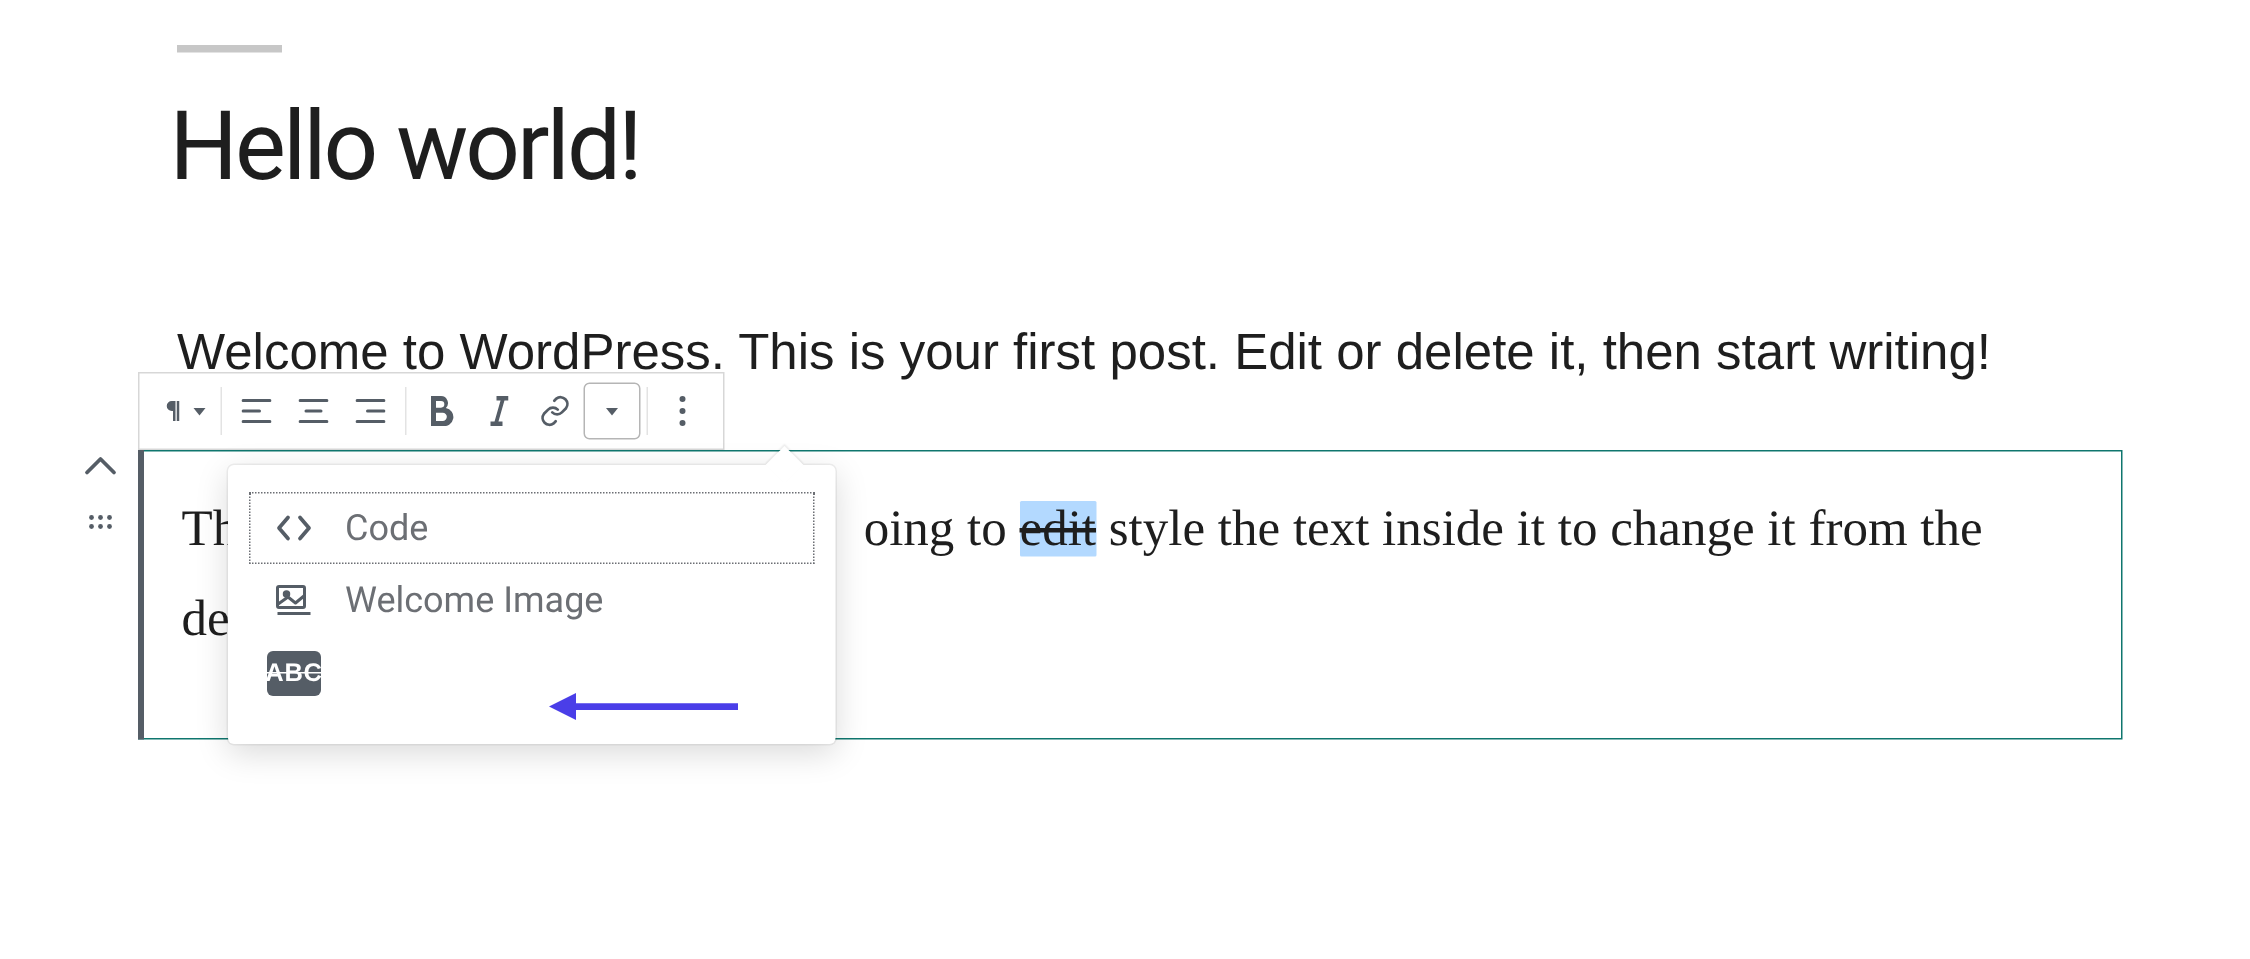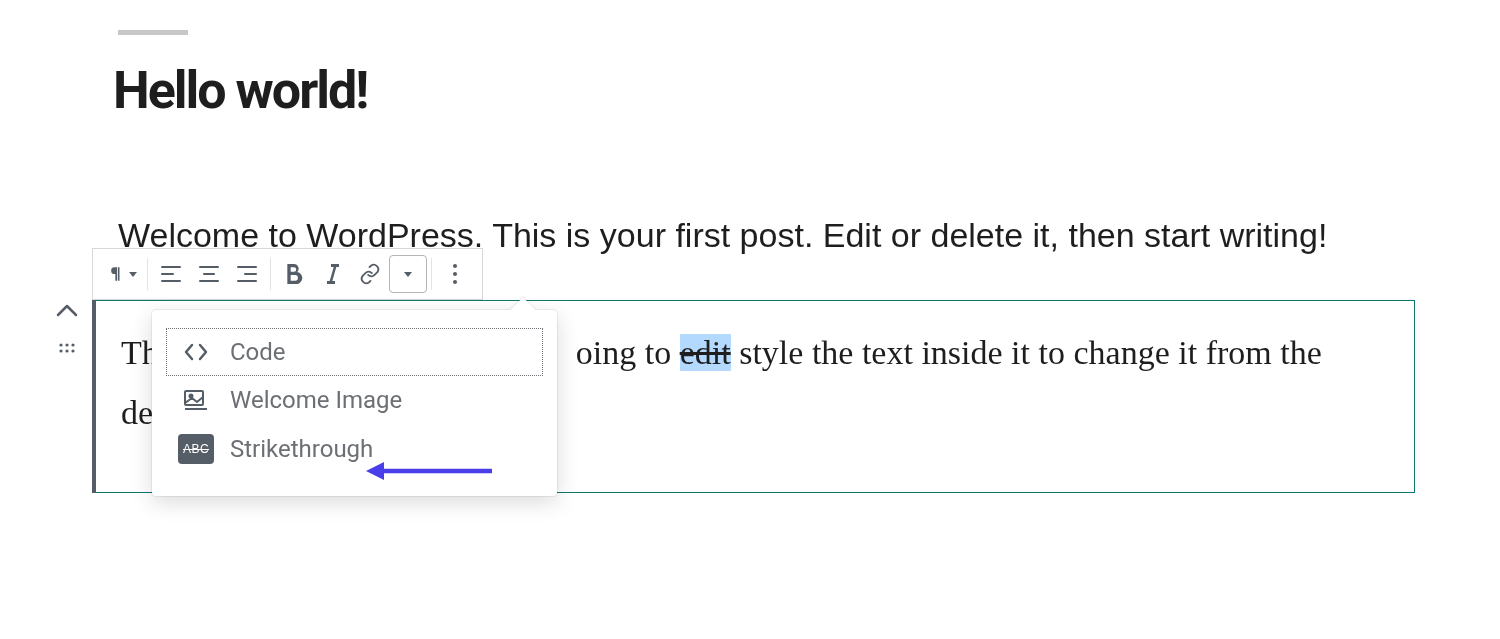--- a/index.html
+++ b/index.html
@@ -22,22 +22,22 @@
     width: 70px;
     height: 5px;
     background: #1e1e1e;
     opacity: 0.25;
   }
 
   .post-title {
     position: absolute;
     left: 113px;
     top: 60px;
-    font-size: 52px;
-    font-weight: 700;
+    font-size: 64px;
+    font-weight: 400;
     letter-spacing: -2px;
     color: #1e1e1e;
   }
 
   .intro-para {
     position: absolute;
     left: 118px;
     top: 216px;
     font-family: Liberation Sans, sans-serif;
     font-size: 34px;
@@ -169,22 +169,22 @@
   }
   .mi-badge {
     width: 36px;
     height: 30px;
     background: #555d66;
     color: #ffffff;
     border-radius: 4px;
     display: flex;
     align-items: center;
     justify-content: center;
-    font-size: 12px;
-    font-weight: 400;
+    font-size: 17px;
+    font-weight: 700;
     letter-spacing: 0.5px;
     text-decoration: line-through;
     font-family: sans-serif;
   }
   .mi-icon {
     width: 36px;
     display: flex;
     justify-content: center;
     color: #555d66;
   }
@@ -322,20 +322,19 @@
           <circle cx="8" cy="7" r="1.5" fill="currentColor"></circle>
           <polyline points="2,14 9,9 14,13 20,8" stroke-linejoin="round"></polyline>
           <line x1="2" y1="20" x2="24" y2="20"></line>
         </svg>
     </span>
     <span>Welcome Image</span>
   </div>
 
   <div class="menu-item">
     <span class="mi-badge">ABC</span>
-    <span>Strikethrough</span>
   </div>
 </div>
 
 <svg class="annotation-arrow" viewBox="0 0 126 24">
   <line x1="10" y1="12" x2="126" y2="12" stroke="#4a3ee8" stroke-width="4.5"></line>
   <polygon points="0,12 18,3 18,21" fill="#4a3ee8"></polygon>
 </svg>
 
 </body></html>

